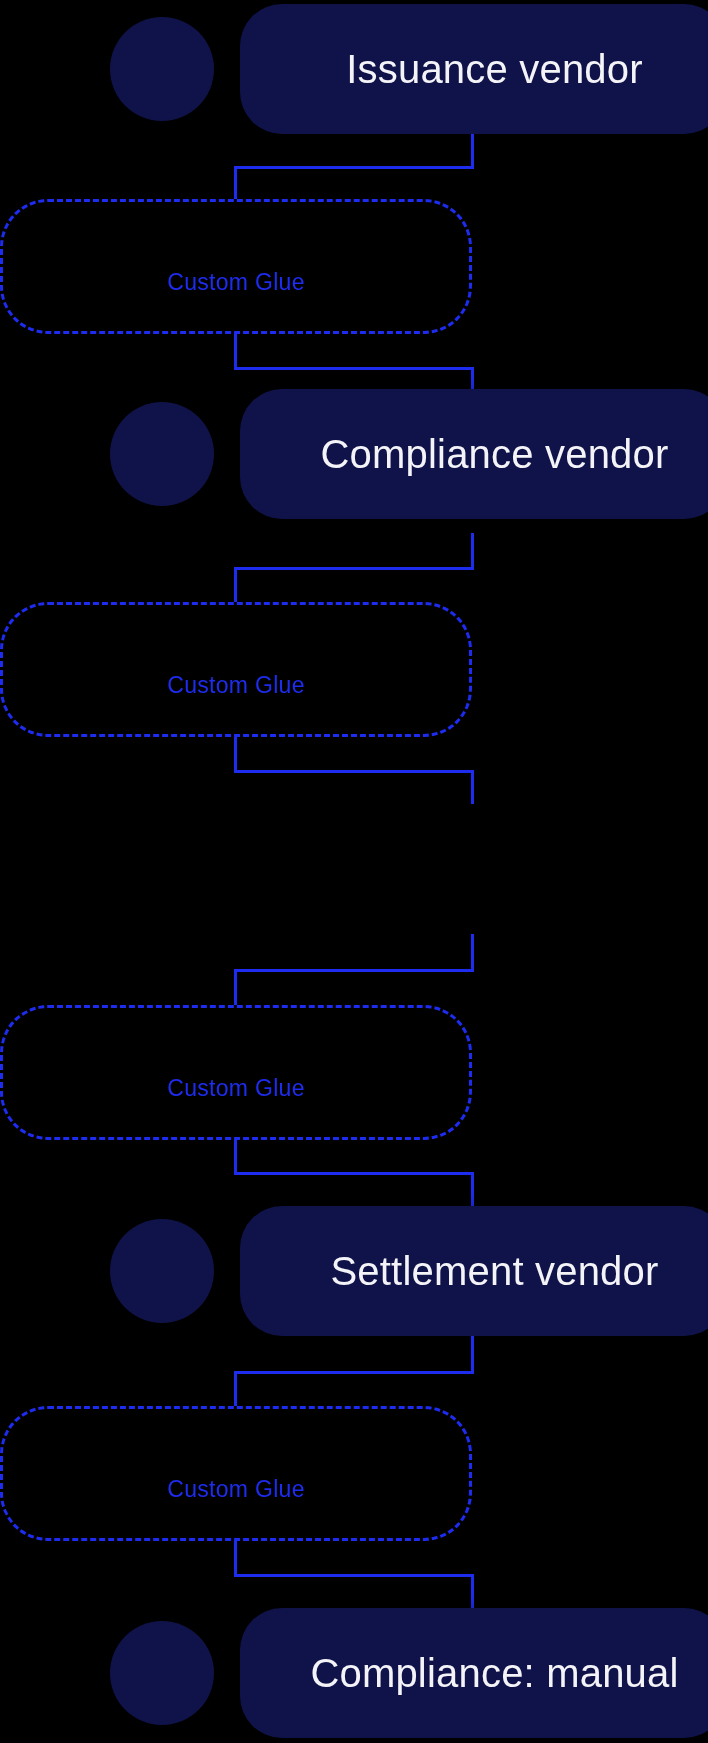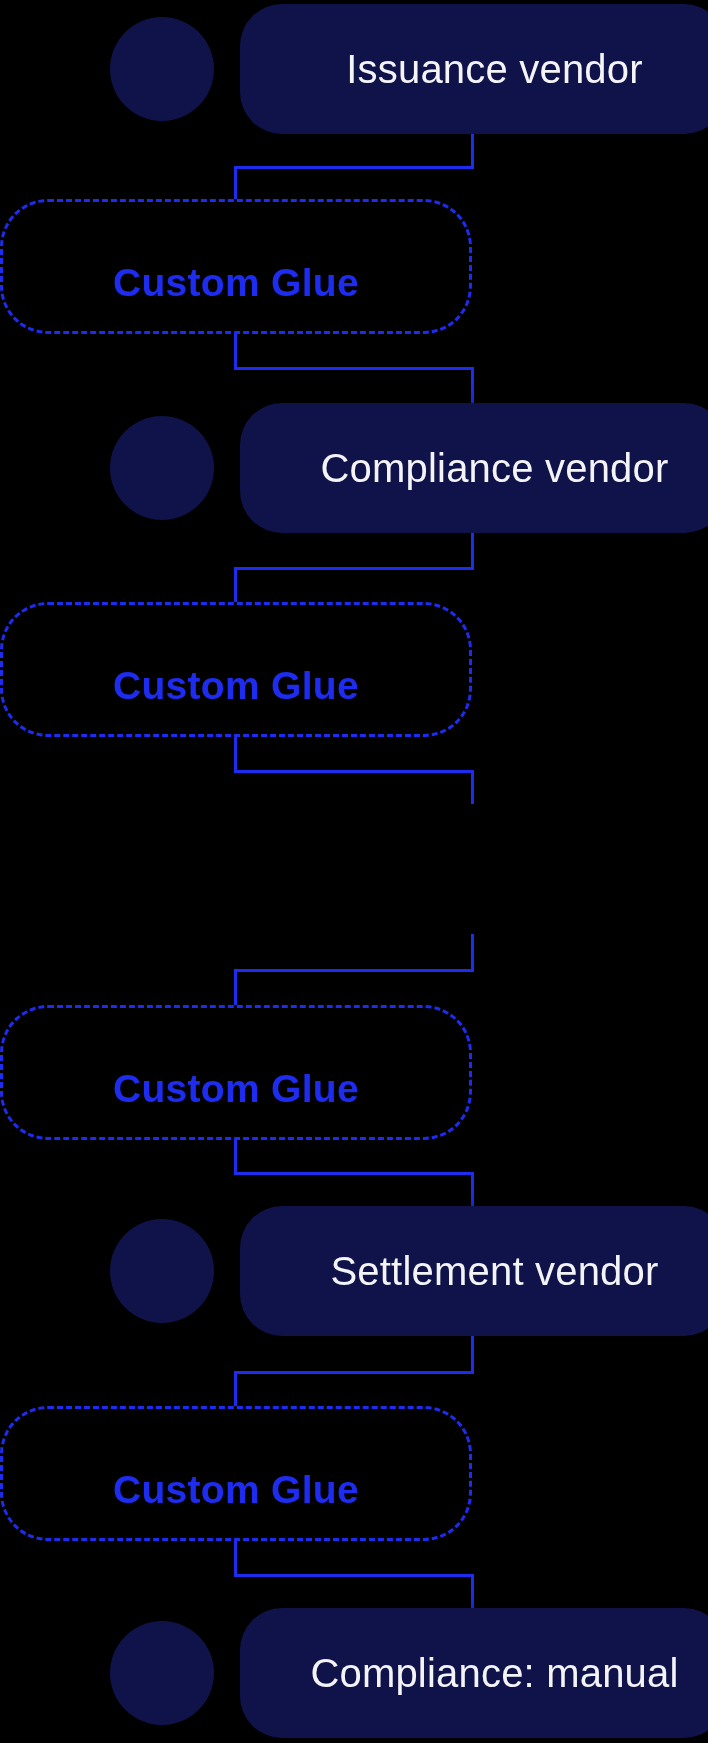--- a/index.html
+++ b/index.html
@@ -58,22 +58,22 @@
     height: 135px;
     box-sizing: border-box;
     border: 3px dashed var(--accent-blue, #1e2cf0);
     border-radius: 48px;
     display: flex;
     align-items: center;
     justify-content: center;
   }
   .glue-label {
     color: var(--accent-blue, #1e2cf0);
-    font-size: 39px;
-    font-weight: 700;
+    font-size: 23px;
+    font-weight: 400;
     letter-spacing: 0.3px;
     white-space: nowrap;
     margin-top: 32px;
   }
   .seg {
     position: absolute;
     width: 3px;
     background: var(--accent-blue, #1e2cf0);
   }
   .seg.right { left: 471px; }
@@ -108,21 +108,21 @@
   <div class="seg right" style="top:134px;height:35px"></div>
   <div class="elbow to-left" style="top:166px;height:33px"></div>
 
   <div class="glue-box" style="top:199px">
     <span class="glue-label">Custom Glue</span>
   </div>
 
   <div class="seg left" style="top:334px;height:36px"></div>
   <div class="elbow to-right" style="top:367px;height:36px"></div>
 
-  <div class="vendor-row" style="top:403px">
+  <div class="vendor-row" style="top:389px">
     <div class="vendor-circle"></div>
     <div class="vendor-pill">
       <span class="vendor-label">Compliance vendor</span>
     </div>
   </div>
 
   <div class="seg right" style="top:533px;height:37px"></div>
   <div class="elbow to-left" style="top:567px;height:35px"></div>
 
   <div class="glue-box" style="top:602px">

